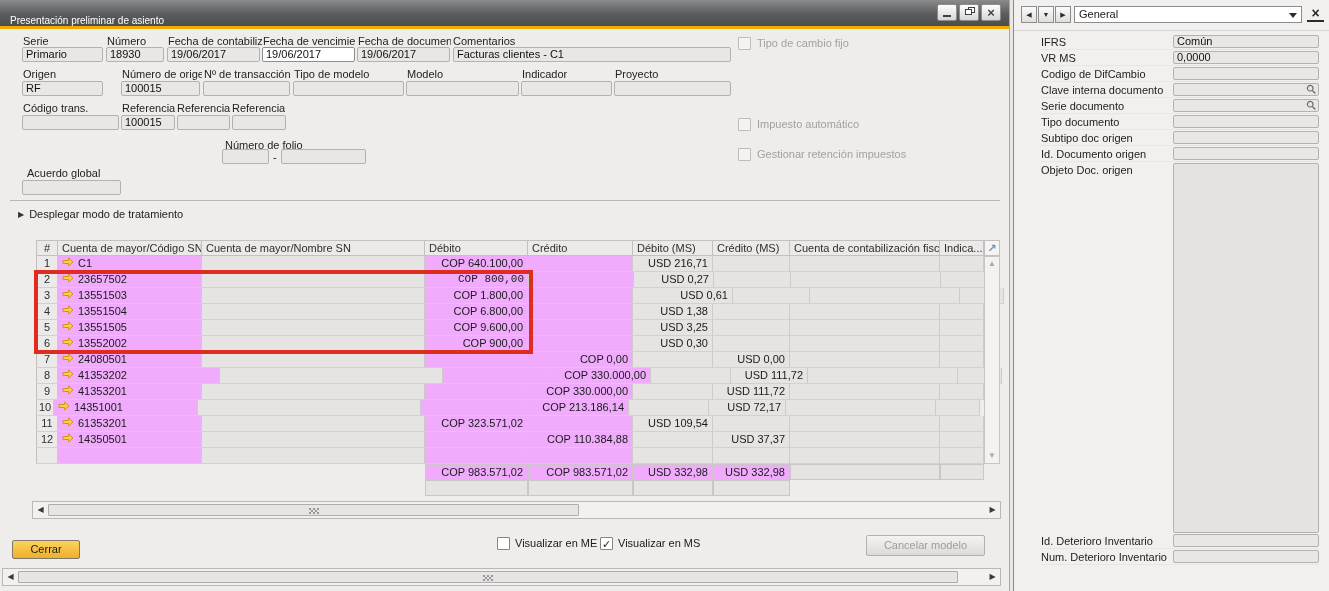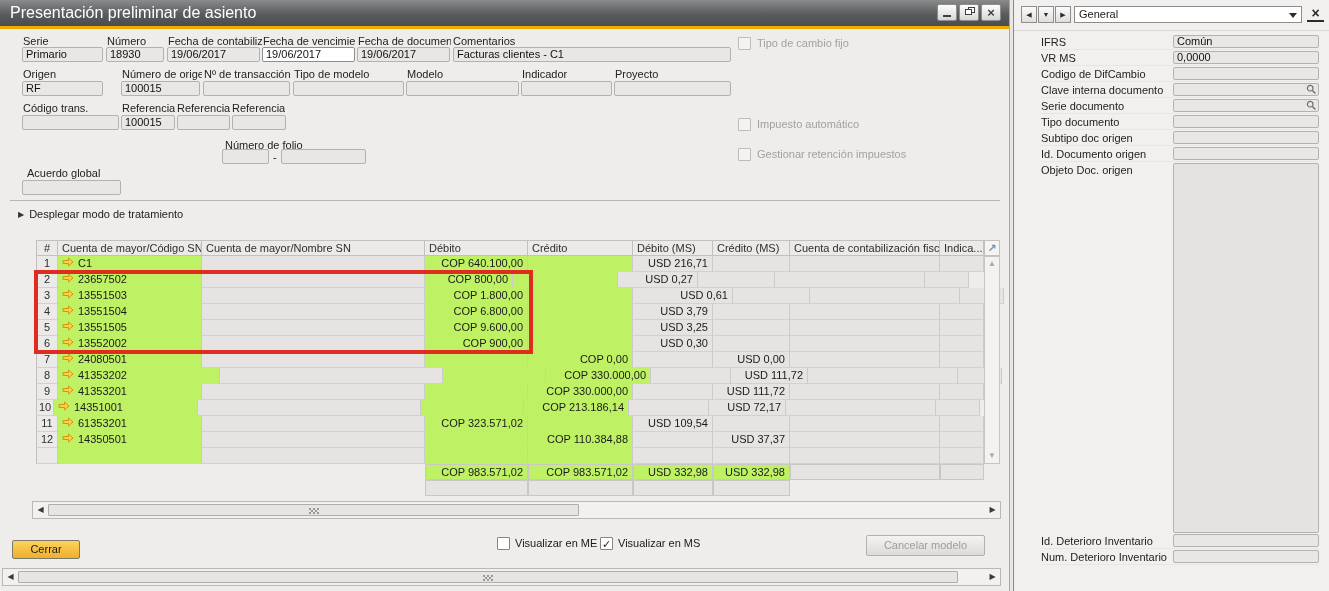--- a/index.html
+++ b/index.html
@@ -3,21 +3,21 @@
 <meta charset="utf-8">
 <style>
   * { box-sizing: border-box; margin: 0; padding: 0; }
   html,body { width:1329px; height:591px; overflow:hidden; }
   body { font-family:"Liberation Sans","DejaVu Sans",sans-serif; font-size:11px; color:#1a1a1a; background:#e8e7e6; }
   #root { position:relative; width:1329px; height:591px; }
 
   
   #main-window { position:absolute; left:0; top:0; width:1010px; height:591px; background:#eeedec; border-right:1px solid #a9a8a7; }
   .titlebar { position:absolute; left:0; top:0; width:100%; height:26px; background:linear-gradient(#8a8b8d,#5a5b5d 55%,#4b4c4e); }
-  .titlebar .title { position:absolute; left:10px; top:0; line-height:26px; color:#ffffff; font-size:16px; }
+  .titlebar .title { position:absolute; left:10px; top:8px; line-height:26px; color:#ffffff; font-size:10px; }
   .win-btn { position:absolute; top:4px; width:20px; height:17px; background:linear-gradient(#fdfdfd,#d7d6d5); border:1px solid #8e8d8c; border-radius:2px; text-align:center; }
   #btn-min{ left:937px; } #btn-restore{ left:959px; } #btn-close{ left:981px; }
   .glyph-min { position:absolute; left:5px; bottom:3px; width:8px; height:2px; background:#3f3f3f; }
   .glyph-restore { position:absolute; left:5px; top:4px; width:7px; height:6px; border:1px solid #3f3f3f; background:#fff; }
   .glyph-restore2 { position:absolute; left:8px; top:2px; width:7px; height:6px; border:1px solid #3f3f3f; background:#fff; }
   .glyph-close { font-size:13px; font-weight:bold; color:#3f3f3f; line-height:15px; }
   .accent { position:absolute; left:0; top:26px; width:100%; height:3px; background:#f0ab00; }
 
   
   .lbl { position:absolute; height:12px; line-height:12px; white-space:nowrap; overflow:hidden; color:#222; }
@@ -34,21 +34,21 @@
 
   
   #grid { position:absolute; left:36px; top:240px; width:964px; height:256px; }
   .g-header { position:absolute; left:0; top:0; display:flex; height:16px; }
   .g-header .hcell { background:#ebeae9; border:1px solid #c2c1c0; border-left:none; height:16px; line-height:14px; padding:0 4px; white-space:nowrap; overflow:hidden; color:#2e2e2e; }
   .g-header .hcell:first-child { border-left:1px solid #c2c1c0; text-align:center; }
   #g-rows { position:absolute; left:0; top:16px; }
   .g-row { display:flex; height:16px; }
   .gcell { height:16px; line-height:14px; border-right:1px solid #cccbca; border-bottom:1px solid #d2d1d0; padding:0 4px; white-space:nowrap; overflow:hidden; }
   .gc-num { background:#ebeae9; text-align:center; border-left:1px solid #c2c1c0; color:#2e2e2e; padding:0 1px; }
-  .gc-white { background:#bef264; }
+  .gc-white { background:#f0abfc; }
   .gc-gray { background:#e5e4e3; }
   .gc-money { text-align:right; }
   .link-arrow { display:inline-block; margin-right:4px; }
   .g-abs { position:absolute; height:16px; line-height:14px; border:1px solid #c9c8c7; padding:0 4px; white-space:nowrap; overflow:hidden; }
   
   #g-corner { position:absolute; left:948px; top:0; width:16px; height:16px; background:#f5f4f3; border:1px solid #c2c1c0; text-align:center; line-height:14px; color:#7191b5; font-weight:bold; font-size:11px; }
   #g-vscroll { position:absolute; left:948px; top:16px; width:16px; height:208px; background:#f3f2f1; border:1px solid #c6c5c4; }
   .vs-arrow { position:absolute; left:0; width:14px; text-align:center; color:#a8a7a6; font-size:8px; line-height:12px; }
   
   #red-box { position:absolute; left:34px; top:270px; width:499px; height:84px; border:4px solid #e02b20; pointer-events:none; }
@@ -185,21 +185,21 @@
             <div class="gcell gc-gray gc-money" style="width: 77px;"></div>
             <div class="gcell gc-gray" style="width: 150px;"></div>
             <div class="gcell gc-gray" style="width: 44px;"></div>
           </div>
           <div class="g-row">
             <div class="gcell gc-num" style="width: 22px;">2</div>
             <div class="gcell gc-white" style="width: 144px;"><svg class="link-arrow" width="12" height="10" viewBox="0 0 12 10">
                 <path d="M1 3.5 H6.5 V1 L11 5 L6.5 9 V6.5 H1 Z" fill="#f7cf4b" stroke="#d9930d" stroke-width="1"></path>
               </svg><span>23657502</span></div>
             <div class="gcell gc-gray" style="width: 223px;"></div>
-            <div class="gcell gc-white gc-money" style="width: 88px;">COP 800,00</div>
+            <div class="gcell gc-white gc-money" style="width: 104px; font-family: Liberation Mono, monospace;">COP 800,00</div>
             <div class="gcell gc-white gc-money" style="width: 105px;"></div>
             <div class="gcell gc-gray gc-money" style="width: 80px; text-align: right;">USD 0,27</div>
             <div class="gcell gc-gray gc-money" style="width: 77px;"></div>
             <div class="gcell gc-gray" style="width: 150px;"></div>
             <div class="gcell gc-gray" style="width: 44px;"></div>
           </div>
           <div class="g-row">
             <div class="gcell gc-num" style="width: 22px;">3</div>
             <div class="gcell gc-white" style="width: 144px;"><svg class="link-arrow" width="12" height="10" viewBox="0 0 12 10">
                 <path d="M1 3.5 H6.5 V1 L11 5 L6.5 9 V6.5 H1 Z" fill="#f7cf4b" stroke="#d9930d" stroke-width="1"></path>
@@ -213,21 +213,21 @@
             <div class="gcell gc-gray" style="width: 44px;"></div>
           </div>
           <div class="g-row">
             <div class="gcell gc-num" style="width: 22px;">4</div>
             <div class="gcell gc-white" style="width: 144px;"><svg class="link-arrow" width="12" height="10" viewBox="0 0 12 10">
                 <path d="M1 3.5 H6.5 V1 L11 5 L6.5 9 V6.5 H1 Z" fill="#f7cf4b" stroke="#d9930d" stroke-width="1"></path>
               </svg><span>13551504</span></div>
             <div class="gcell gc-gray" style="width: 223px;"></div>
             <div class="gcell gc-white gc-money" style="width: 103px;">COP 6.800,00</div>
             <div class="gcell gc-white gc-money" style="width: 105px;"></div>
-            <div class="gcell gc-gray gc-money" style="width: 80px;">USD 3,79</div>
+            <div class="gcell gc-gray gc-money" style="width: 80px;">USD 1,38</div>
             <div class="gcell gc-gray gc-money" style="width: 77px;"></div>
             <div class="gcell gc-gray" style="width: 150px;"></div>
             <div class="gcell gc-gray" style="width: 44px;"></div>
           </div>
           <div class="g-row">
             <div class="gcell gc-num" style="width: 22px;">5</div>
             <div class="gcell gc-white" style="width: 144px;"><svg class="link-arrow" width="12" height="10" viewBox="0 0 12 10">
                 <path d="M1 3.5 H6.5 V1 L11 5 L6.5 9 V6.5 H1 Z" fill="#f7cf4b" stroke="#d9930d" stroke-width="1"></path>
               </svg><span>13551505</span></div>
             <div class="gcell gc-gray" style="width: 223px;"></div>

